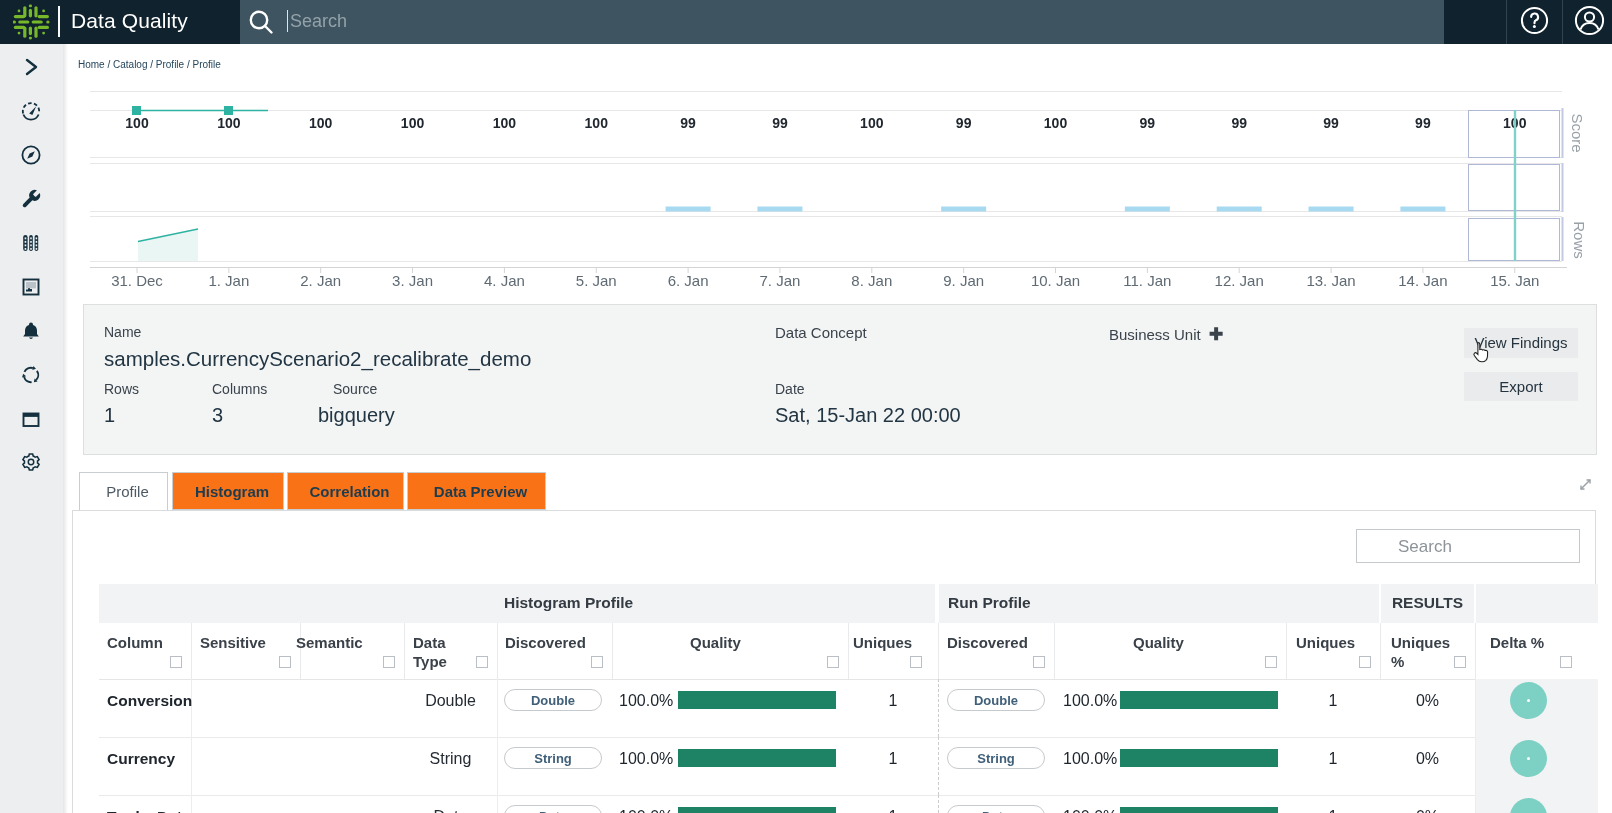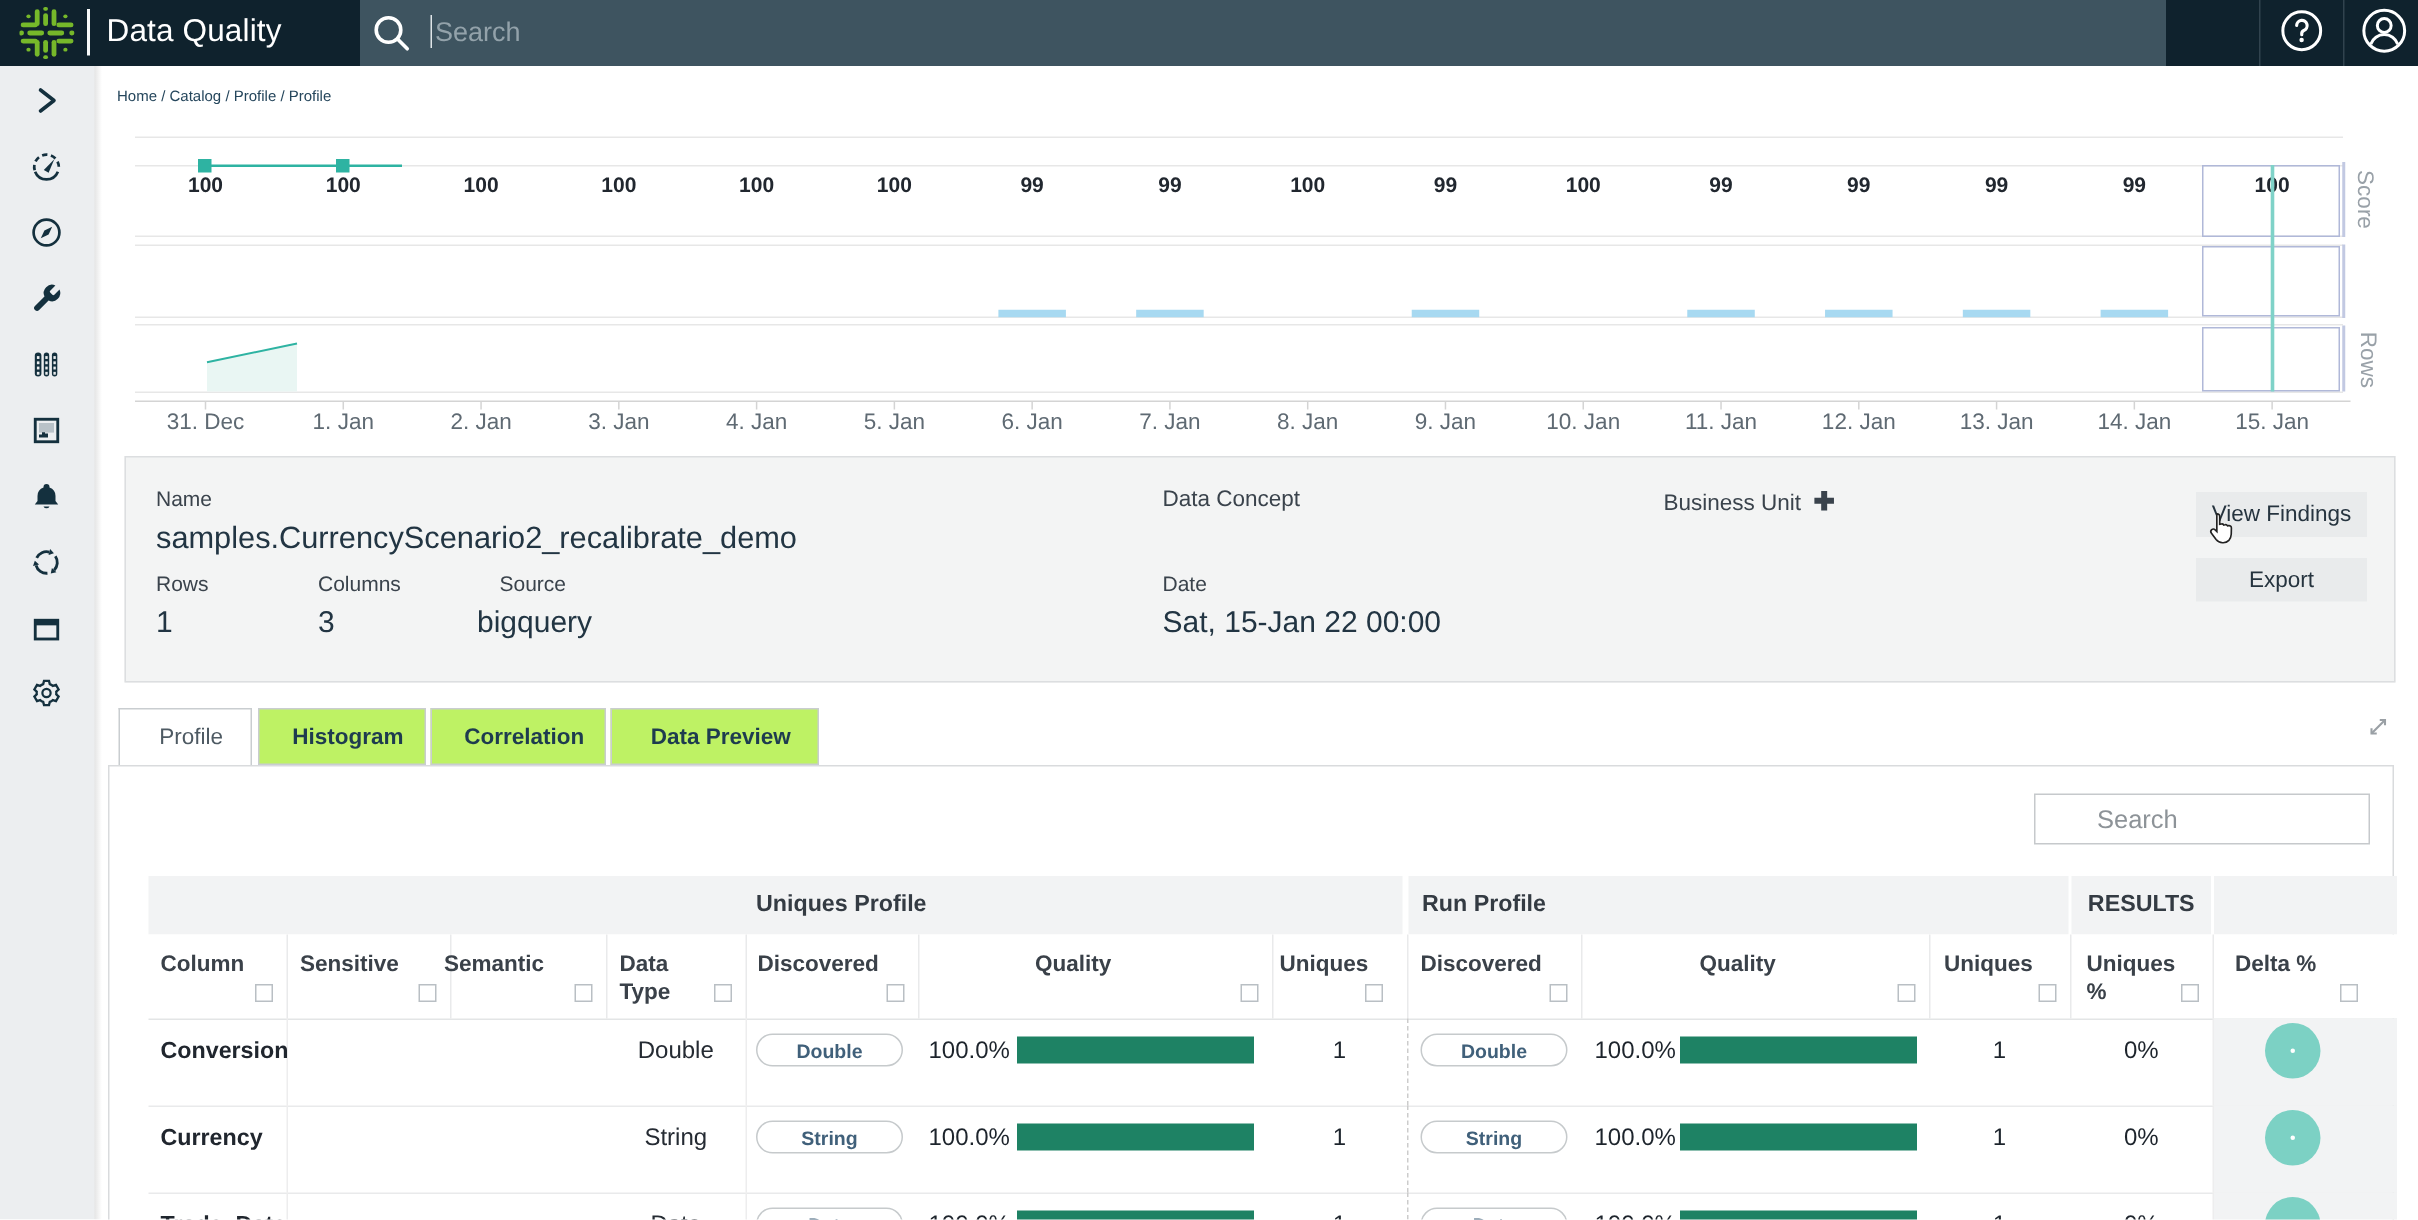--- a/index.html
+++ b/index.html
@@ -30,21 +30,21 @@
 #meta { position:absolute; left:83px; top:304px; width:1514px; height:151px;
   background:#f3f4f4; border:1px solid #dcdee0; }
 .mlabel { position:absolute; font-size:14px; color:#3a434c; }
 .mval { position:absolute; font-size:20px; color:#223543; }
 .mbtn { position:absolute; left:1380px; width:114px; background:#e9ebec; color:#26343f;
   font-size:15px; text-align:center; }
 
 
 .tab { position:absolute; top:472px; height:38px; border:1px solid #c9cdd0;
   font-size:15px; font-weight:bold; color:#1e3c4f; text-align:center; line-height:37px;
-  text-indent:8px; background:#bef264; }
+  text-indent:8px; background:#f97316; }
 .tab.active { background:#fff; border-bottom:none; z-index:3;
   font-weight:normal; color:#4e5a63; }
 #contentpanel { position:absolute; left:72px; top:510px; width:1524px; height:310px;
   background:#fff; border:1px solid #d9dbdd; border-bottom:none; z-index:1; }
 
 
 #tsearch { position:absolute; left:1356px; top:529px; width:224px; height:34px;
   border:1px solid #c6c9cc; background:#fff; z-index:2; }
 #tsearch span { position:absolute; left:41px; top:7px; font-size:17px; color:#8d9398; }
 .ghead { background:#f2f3f4; }
@@ -337,21 +337,21 @@
 
 <div id="tsearch">
       <span>Search</span>
     </div>
 
 <div id="table" class="abs" style="left:0; top:0; width:1612px; height:813px; z-index:2; pointer-events:none;">
 <div class="ghead" style="position:absolute;left:99px; top:584px; width:836px; height:39px;"></div>
       <div class="ghead" style="position:absolute;left:939px; top:584px; width:440px; height:39px;"></div>
       <div class="ghead" style="position:absolute;left:1381px; top:584px; width:93px; height:39px;"></div>
       <div class="ghead" style="position:absolute;left:1476px; top:584px; width:122px; height:39px;"></div>
-      <div class="ghead2" style="position:absolute;left:504px; top:594px;">Uniques Profile</div>
+      <div class="ghead2" style="position:absolute;left:504px; top:594px;">Histogram Profile</div>
       <div class="ghead2" style="position:absolute;left:948px; top:594px;">Run Profile</div>
       <div class="ghead2" style="position:absolute;left:1381px; top:594px; width:93px; text-align:center;">RESULTS</div>
       <div class="" style="position:absolute;left:99px; top:623px; width:1499px; height:56px; background:#fff;"></div>
       <div class="" style="position:absolute;left:191px; top:623px; width:1px; height:56px; background:#e9eaeb;"></div>
       <div class="" style="position:absolute;left:300px; top:623px; width:1px; height:56px; background:#e9eaeb;"></div>
       <div class="" style="position:absolute;left:404px; top:623px; width:1px; height:56px; background:#e9eaeb;"></div>
       <div class="" style="position:absolute;left:497px; top:623px; width:1px; height:56px; background:#e9eaeb;"></div>
       <div class="" style="position:absolute;left:612px; top:623px; width:1px; height:56px; background:#e9eaeb;"></div>
       <div class="" style="position:absolute;left:848px; top:623px; width:1px; height:56px; background:#e9eaeb;"></div>
       <div class="" style="position:absolute;left:938px; top:623px; width:1px; height:56px; background:#e9eaeb;"></div>

